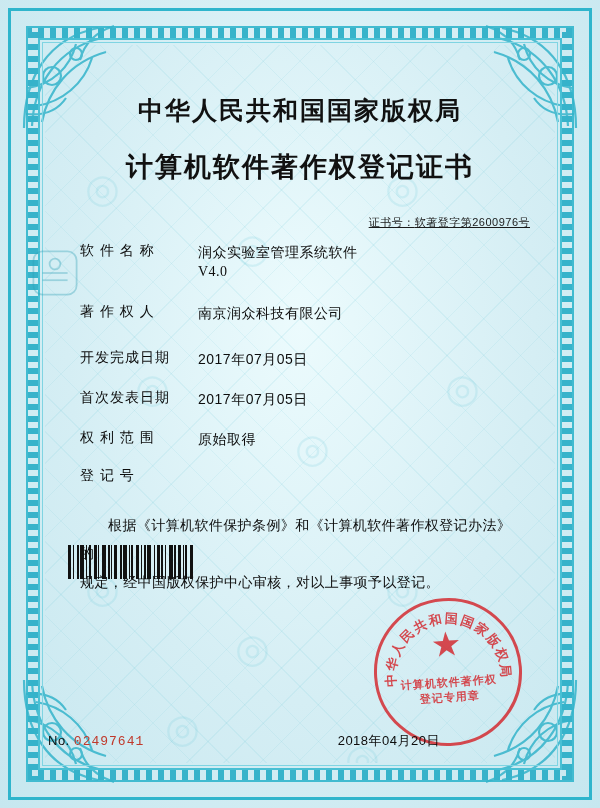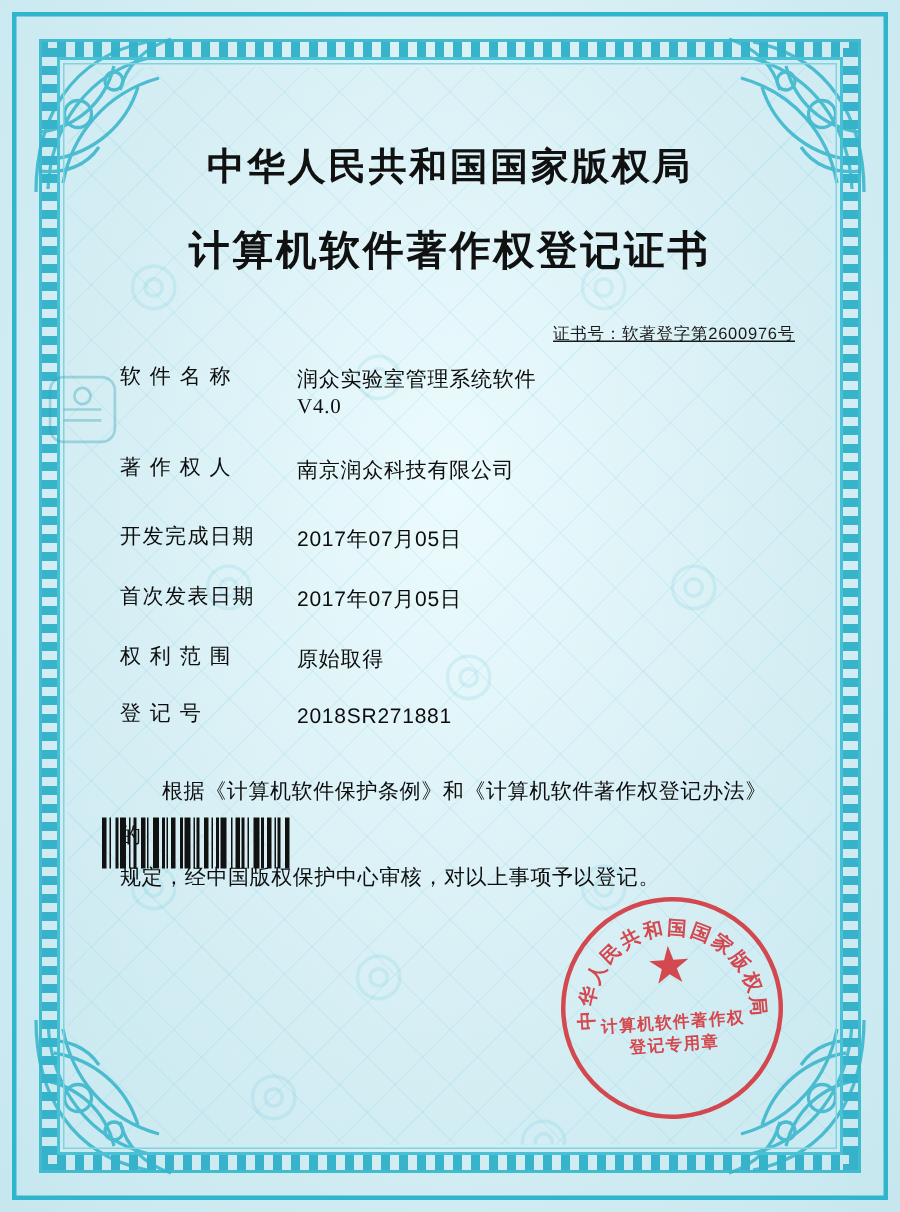--- a/index.html
+++ b/index.html
@@ -394,21 +394,20 @@
       </div>
 
 
       <div class="field-row" style="margin-top:20px">
         <div class="field-label spread">权 利 范 围</div>
         <div class="field-value">原始取得</div>
       </div>
 
       <div class="field-row" style="">
         <div class="field-label spread">登 记 号</div>
-        <div class="field-value">2018SR271881</div>
       </div>
 
     </div>
 
     <div class="paragraph">
       <p class="indent">根据《计算机软件保护条例》和《计算机软件著作权登记办法》的</p>
       <p>规定，经中国版权保护中心审核，对以上事项予以登记。</p>
     </div>
 
   </div>
@@ -484,14 +483,21 @@
         <textPath href="#sealArc" startOffset="50%" text-anchor="middle">中华人民共和国国家版权局</textPath>
       </text>
     </svg>
     <div class="seal-star">★</div>
     <div class="seal-text">
       <div>计算机软件著作权</div>
       <div>登记专用章</div>
     </div>
   </div>
 
+  <div class="footer">
+    <div class="footer-no">
+      <span>No.</span>
+      <span class="num">02497641</span>
+    </div>
+    <div class="footer-date">2018年04月20日</div>
+  </div>
 
 </div>
 
 </body></html>

